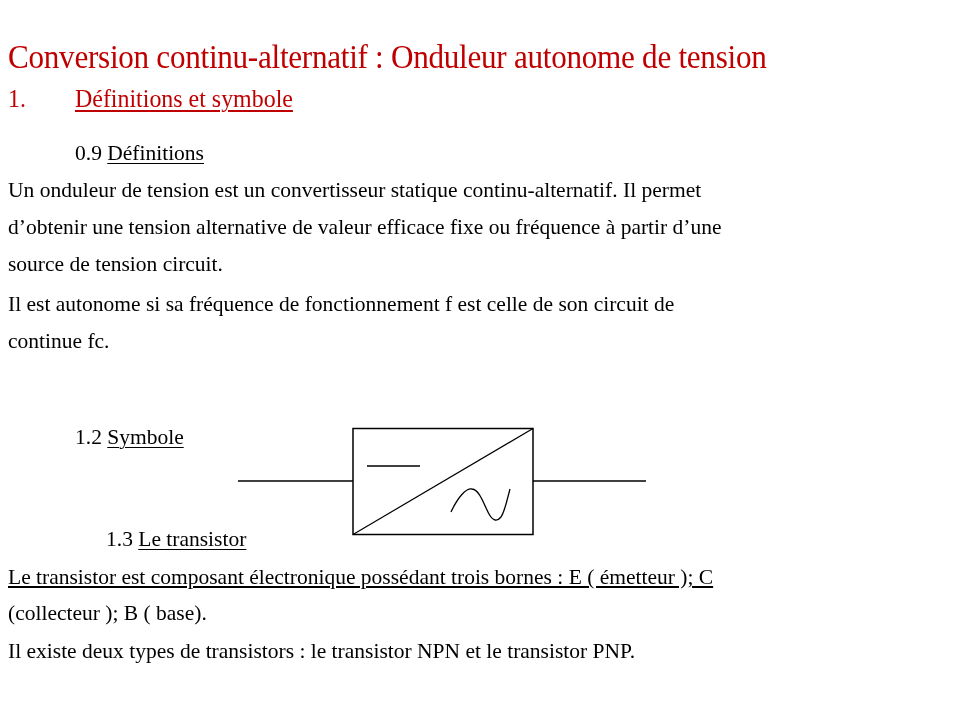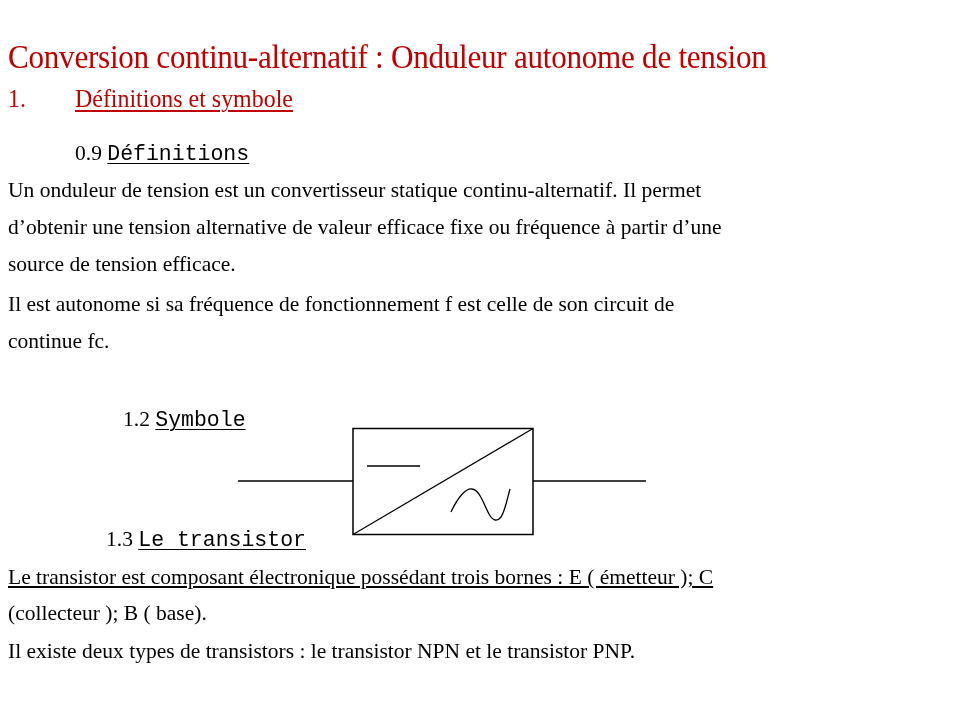--- a/index.html
+++ b/index.html
@@ -45,21 +45,20 @@
       transform-origin: left top;
     }
     .sub {
       left: 75px;
       font-size: 21.5px;
     }
     .sub .u {
       text-decoration: underline;
       text-underline-offset: 3px;
       text-decoration-thickness: 1px;
-      font-family: Liberation Mono, monospace;
     }
     .line {
       left: 8px;
       font-size: 21.5px;
       text-align: right;
     }
     svg.diagram {
       position: absolute;
       left: 0;
       top: 0;
@@ -72,25 +71,25 @@
 
 <div class="abs sec-num">1.</div>
 <div class="abs sec-title">Définitions et symbole</div>
 
 <div class="abs sub" style="top:141px;">
   <span>0.9 </span><span class="u">Définitions</span>
 </div>
 
 <div class="abs line" style="top:178px;">Un onduleur de tension est un convertisseur statique continu-alternatif. Il permet</div>
 <div class="abs line" style="top:215px;">d’obtenir une tension alternative de valeur efficace fixe ou fréquence à partir d’une</div>
-<div class="abs line" style="top:252px;">source de tension efficace.</div>
+<div class="abs line" style="top:252px;">source de tension circuit.</div>
 <div class="abs line" style="top:292px;">Il est autonome si sa fréquence de fonctionnement f est celle de son circuit de</div>
 <div class="abs line" style="top:329px;">continue fc.</div>
 
-<div class="abs sub" style="top:407px;margin-left:48px;">
+<div class="abs sub" style="top:425px;">
   <span>1.2 </span><span class="u">Symbole</span>
 </div>
 
 <svg class="diagram" width="960" height="720">
   <line x1="238" y1="481" x2="353" y2="481" stroke="#000" stroke-width="1.3"></line>
   <line x1="533" y1="481" x2="646" y2="481" stroke="#000" stroke-width="1.3"></line>
   <rect x="353" y="428.5" width="180" height="106" fill="none" stroke="#000" stroke-width="1.5"></rect>
   <line x1="353" y1="534.5" x2="533" y2="428.5" stroke="#000" stroke-width="1.2"></line>
   <line x1="367" y1="466" x2="420" y2="466" stroke="#000" stroke-width="1.4"></line>
   <path d="M 451 512 C 458 497, 466 488, 472 489 C 480 490, 484 505, 489 514 C 493 521, 497 522, 501 517 C 505 511, 507 500, 510 489" fill="none" stroke="#000" stroke-width="1.3"></path>

